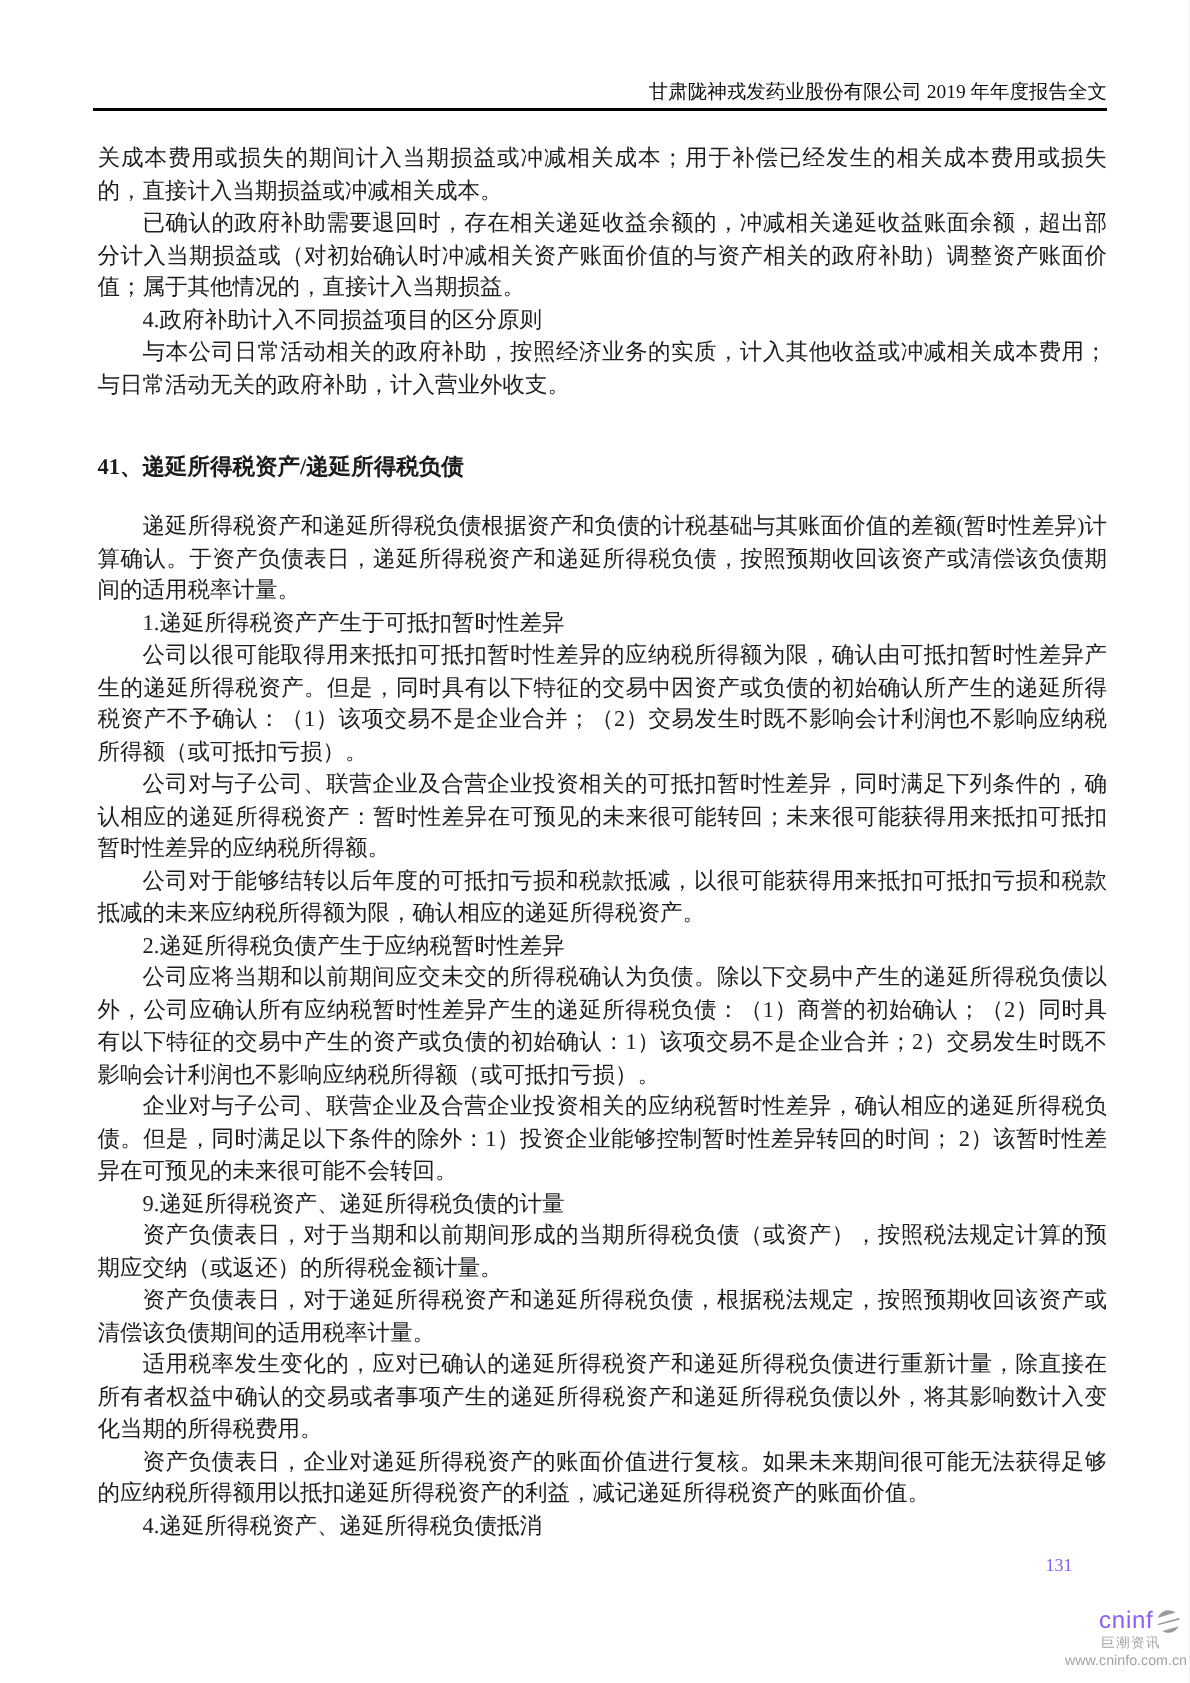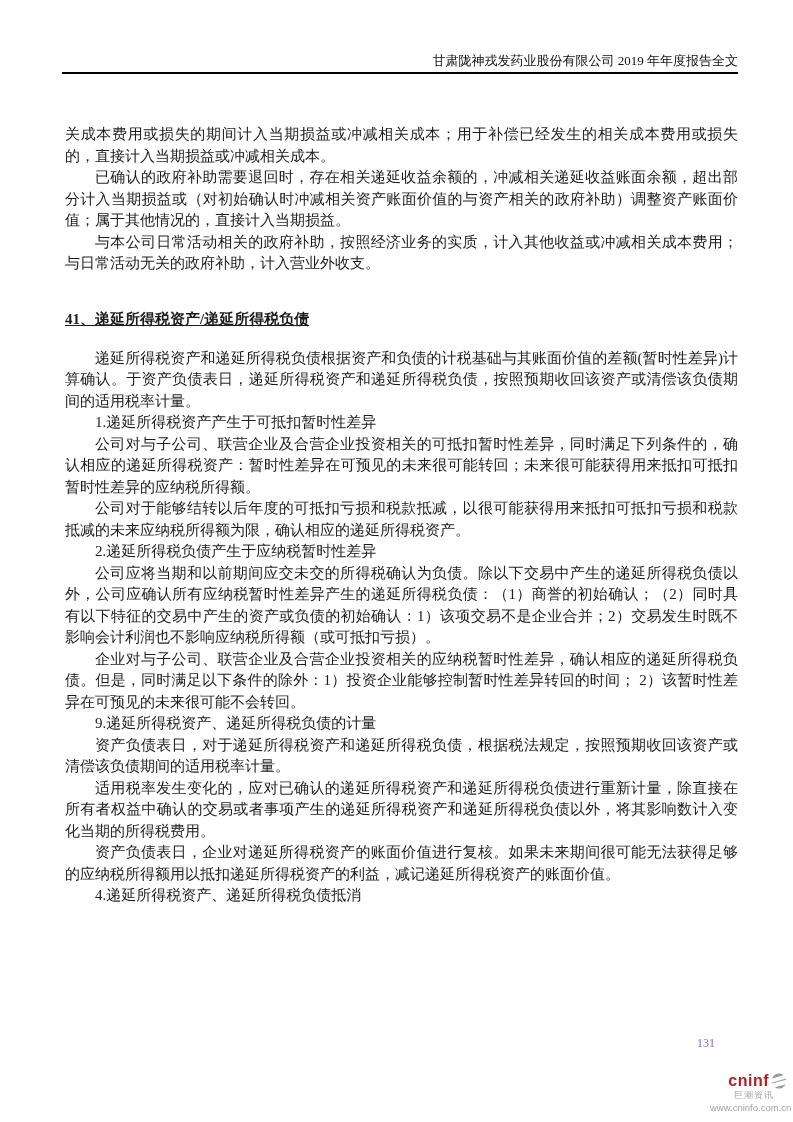--- a/index.html
+++ b/index.html
@@ -27,28 +27,27 @@
   }
   .content {
     position:absolute;
     left:65px; top:96px;
     width:673px;
     font-size:15px;
     line-height:21.5px;
     text-align:justify;
   }
   .para { margin:0; text-indent:2em; }
-  .para.cont { text-indent:0;margin-top:28px; }
+  .para.cont { text-indent:0; }
   .heading {
     font-size:15px;
     font-weight:bold;
     margin:33px 0 18px 0;
     text-indent:0;
     line-height:22px;
-    text-decoration:underline;
   }
   .page-number {
     position:absolute;
     top:1036px; right:78px;
     font-size:12px;
     color:#8b5cf6;
   }
   .cninfo-logo {
     position:absolute;
     top:1072px; right:3px;
@@ -59,24 +58,24 @@
     line-height:1;
   }
   .logo-row1 {
     display:flex;
     justify-content:flex-end;
     align-items:center;
     gap:1px;
     padding-right:2px;
   }
   .logo-word {
-    font-weight:bold;
+    font-weight:normal;
     font-size:16px;
     letter-spacing:0.5px;
-    color:#b91c1c;
+    color:#8b5cf6;
   }
   .logo-swirl { width:18px; height:18px; display:block; }
   .logo-caption {
     font-size:9px;
     letter-spacing:1px;
     margin-top:1px;
     padding-right:16px;
     color:#a3a3a3;
   }
   .logo-url {
@@ -91,30 +90,33 @@
 <body>
 
 <div class="page">
 
   <div class="header-title">甘肃陇神戎发药业股份有限公司 2019 年年度报告全文</div>
   <div class="header-rule"></div>
 
   <div class="content">
     <p class="para cont">关成本费用或损失的期间计入当期损益或冲减相关成本；用于补偿已经发生的相关成本费用或损失的，直接计入当期损益或冲减相关成本。</p>
     <p class="para">已确认的政府补助需要退回时，存在相关递延收益余额的，冲减相关递延收益账面余额，超出部分计入当期损益或（对初始确认时冲减相关资产账面价值的与资产相关的政府补助）调整资产账面价值；属于其他情况的，直接计入当期损益。</p>
+    <p class="para">4.政府补助计入不同损益项目的区分原则</p>
     <p class="para">与本公司日常活动相关的政府补助，按照经济业务的实质，计入其他收益或冲减相关成本费用；与日常活动无关的政府补助，计入营业外收支。</p>
     <h2 class="heading">41、递延所得税资产/递延所得税负债</h2>
     <p class="para">递延所得税资产和递延所得税负债根据资产和负债的计税基础与其账面价值的差额(暂时性差异)计算确认。于资产负债表日，递延所得税资产和递延所得税负债，按照预期收回该资产或清偿该负债期间的适用税率计量。</p>
     <p class="para">1.递延所得税资产产生于可抵扣暂时性差异</p>
+    <p class="para">公司以很可能取得用来抵扣可抵扣暂时性差异的应纳税所得额为限，确认由可抵扣暂时性差异产生的递延所得税资产。但是，同时具有以下特征的交易中因资产或负债的初始确认所产生的递延所得税资产不予确认：（1）该项交易不是企业合并；（2）交易发生时既不影响会计利润也不影响应纳税所得额（或可抵扣亏损）。</p>
     <p class="para">公司对与子公司、联营企业及合营企业投资相关的可抵扣暂时性差异，同时满足下列条件的，确认相应的递延所得税资产：暂时性差异在可预见的未来很可能转回；未来很可能获得用来抵扣可抵扣暂时性差异的应纳税所得额。</p>
     <p class="para">公司对于能够结转以后年度的可抵扣亏损和税款抵减，以很可能获得用来抵扣可抵扣亏损和税款抵减的未来应纳税所得额为限，确认相应的递延所得税资产。</p>
     <p class="para">2.递延所得税负债产生于应纳税暂时性差异</p>
     <p class="para">公司应将当期和以前期间应交未交的所得税确认为负债。除以下交易中产生的递延所得税负债以外，公司应确认所有应纳税暂时性差异产生的递延所得税负债：（1）商誉的初始确认；（2）同时具有以下特征的交易中产生的资产或负债的初始确认：1）该项交易不是企业合并；2）交易发生时既不影响会计利润也不影响应纳税所得额（或可抵扣亏损）。</p>
     <p class="para">企业对与子公司、联营企业及合营企业投资相关的应纳税暂时性差异，确认相应的递延所得税负债。但是，同时满足以下条件的除外：1）投资企业能够控制暂时性差异转回的时间； 2）该暂时性差异在可预见的未来很可能不会转回。</p>
     <p class="para">9.递延所得税资产、递延所得税负债的计量</p>
+    <p class="para">资产负债表日，对于当期和以前期间形成的当期所得税负债（或资产），按照税法规定计算的预期应交纳（或返还）的所得税金额计量。</p>
     <p class="para">资产负债表日，对于递延所得税资产和递延所得税负债，根据税法规定，按照预期收回该资产或清偿该负债期间的适用税率计量。</p>
     <p class="para">适用税率发生变化的，应对已确认的递延所得税资产和递延所得税负债进行重新计量，除直接在所有者权益中确认的交易或者事项产生的递延所得税资产和递延所得税负债以外，将其影响数计入变化当期的所得税费用。</p>
     <p class="para">资产负债表日，企业对递延所得税资产的账面价值进行复核。如果未来期间很可能无法获得足够的应纳税所得额用以抵扣递延所得税资产的利益，减记递延所得税资产的账面价值。</p>
     <p class="para">4.递延所得税资产、递延所得税负债抵消</p>
   </div>
 
   <div class="page-number">131</div>
 
   <div class="cninfo-logo">
     <div class="logo-row1">

